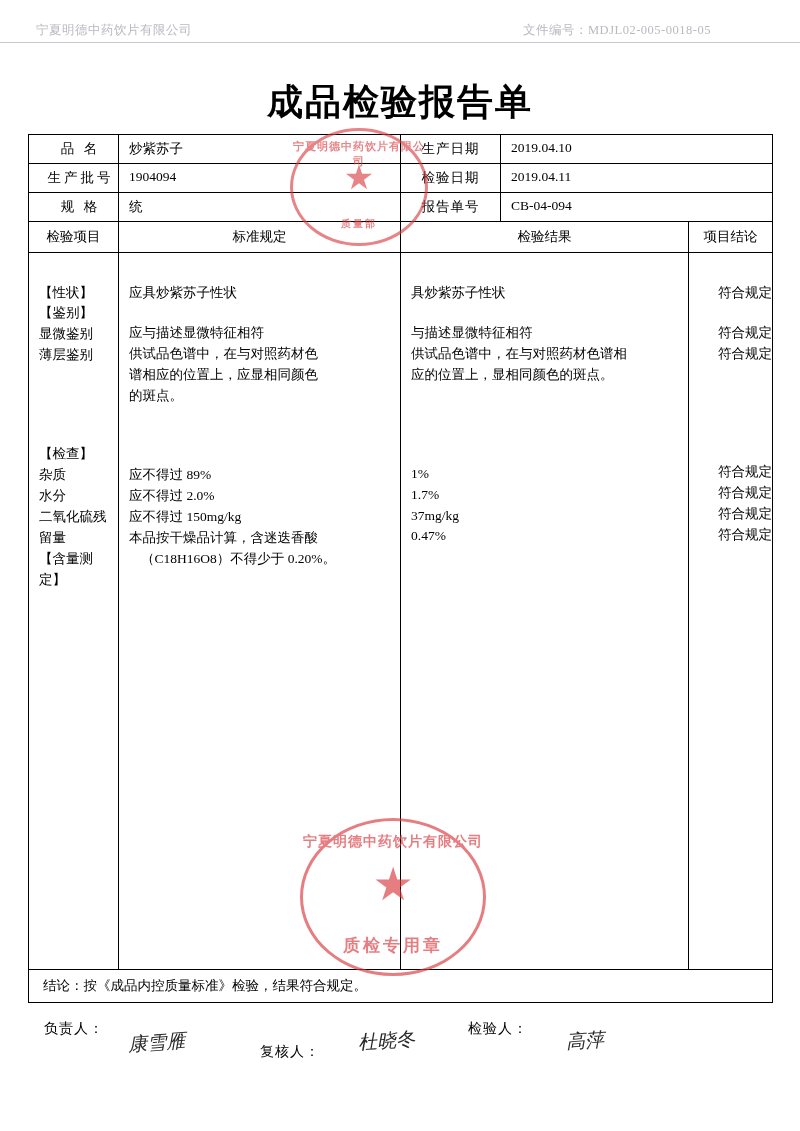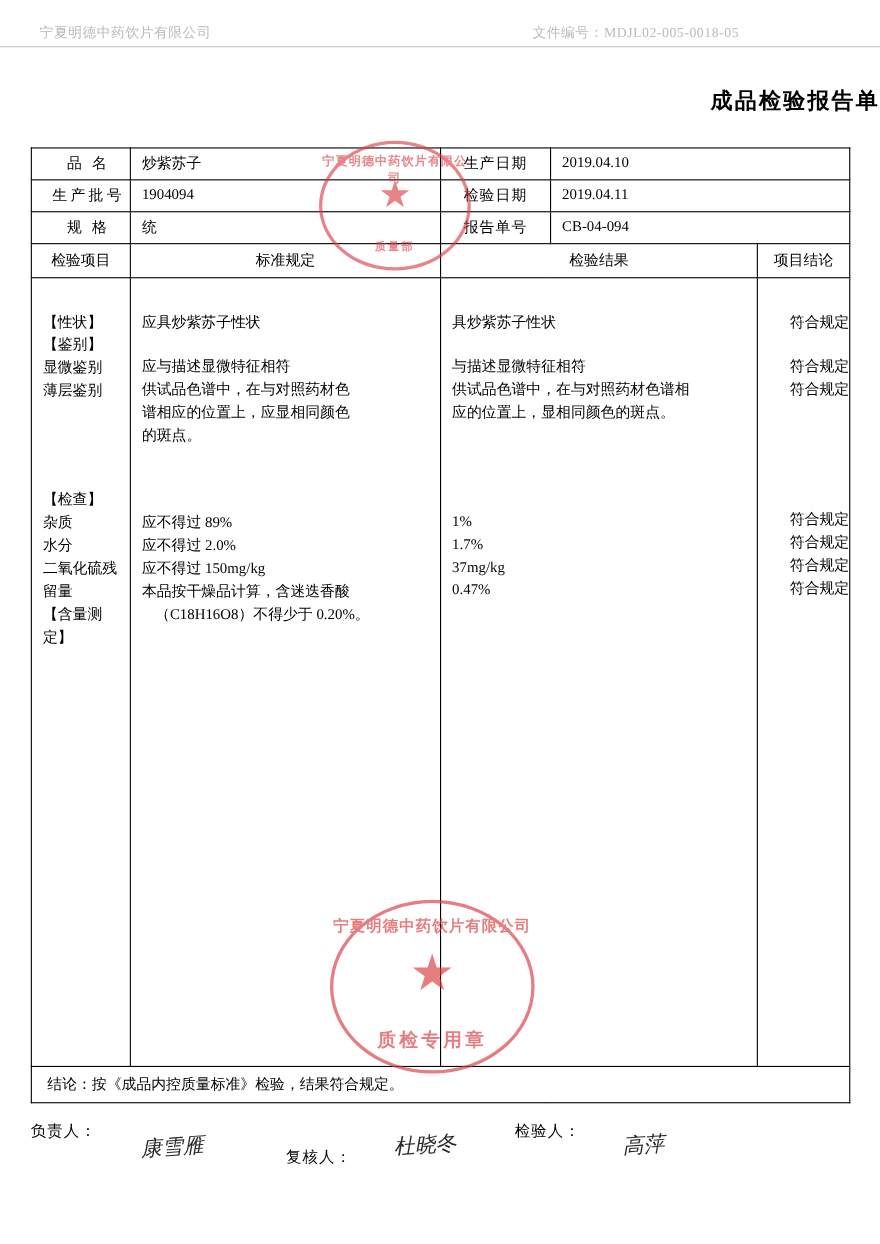--- a/index.html
+++ b/index.html
@@ -33,38 +33,38 @@
     letter-spacing: 0.5px;
   }
   .top-header .left {
     position: absolute;
     left: 36px;
     top: 0;
     white-space: nowrap;
   }
   .top-header .right {
     position: absolute;
-    left: 484px;
+    left: 523px;
     top: 0;
     white-space: nowrap;
   }
   .hr-top {
     position: absolute;
     top: 42px;
     left: 0;
     width: 800px;
     border-top: 1px solid #c8c8cc;
   }
   .doc-title {
     position: absolute;
     top: 78px;
     left: 0;
     width: 800px;
-    text-align: right;
-    font-size: 20px;
+    text-align: center;
+    font-size: 36px;
     font-weight: 700;
     letter-spacing: 2px;
     font-family: "Liberation Serif", "DejaVu Serif", serif;
   }
   table.main {
     position: absolute;
     top: 134px;
     left: 28px;
     width: 744px;
     border-collapse: collapse;
@@ -291,21 +291,21 @@
         </td>
       </tr>
 
       <tr>
         <td class="concl-cell" colspan="5">结论：按《成品内控质量标准》检验，结果符合规定。</td>
       </tr>
     </tbody>
   </table>
 
   <div class="sig-row">
-    <div class="sig-item sig-label" style="left:0;font-family:Liberation Mono, monospace;">负责人：</div>
+    <div class="sig-item sig-label" style="left:16px;font-family:Liberation Mono, monospace;">负责人：</div>
     <div class="sig-name" style="left:100px; top:18px;">康雪雁</div>
 
     <div class="sig-item sig-label" style="left:232px;margin-top:23px;">复核人：</div>
     <div class="sig-name" style="left:330px; top:16px;">杜晓冬</div>
 
     <div class="sig-item sig-label" style="left:440px;text-align:right;">检验人：</div>
     <div class="sig-name" style="left:538px; top:16px;">高萍</div>
   </div>
 
   <div class="seal seal-small">

